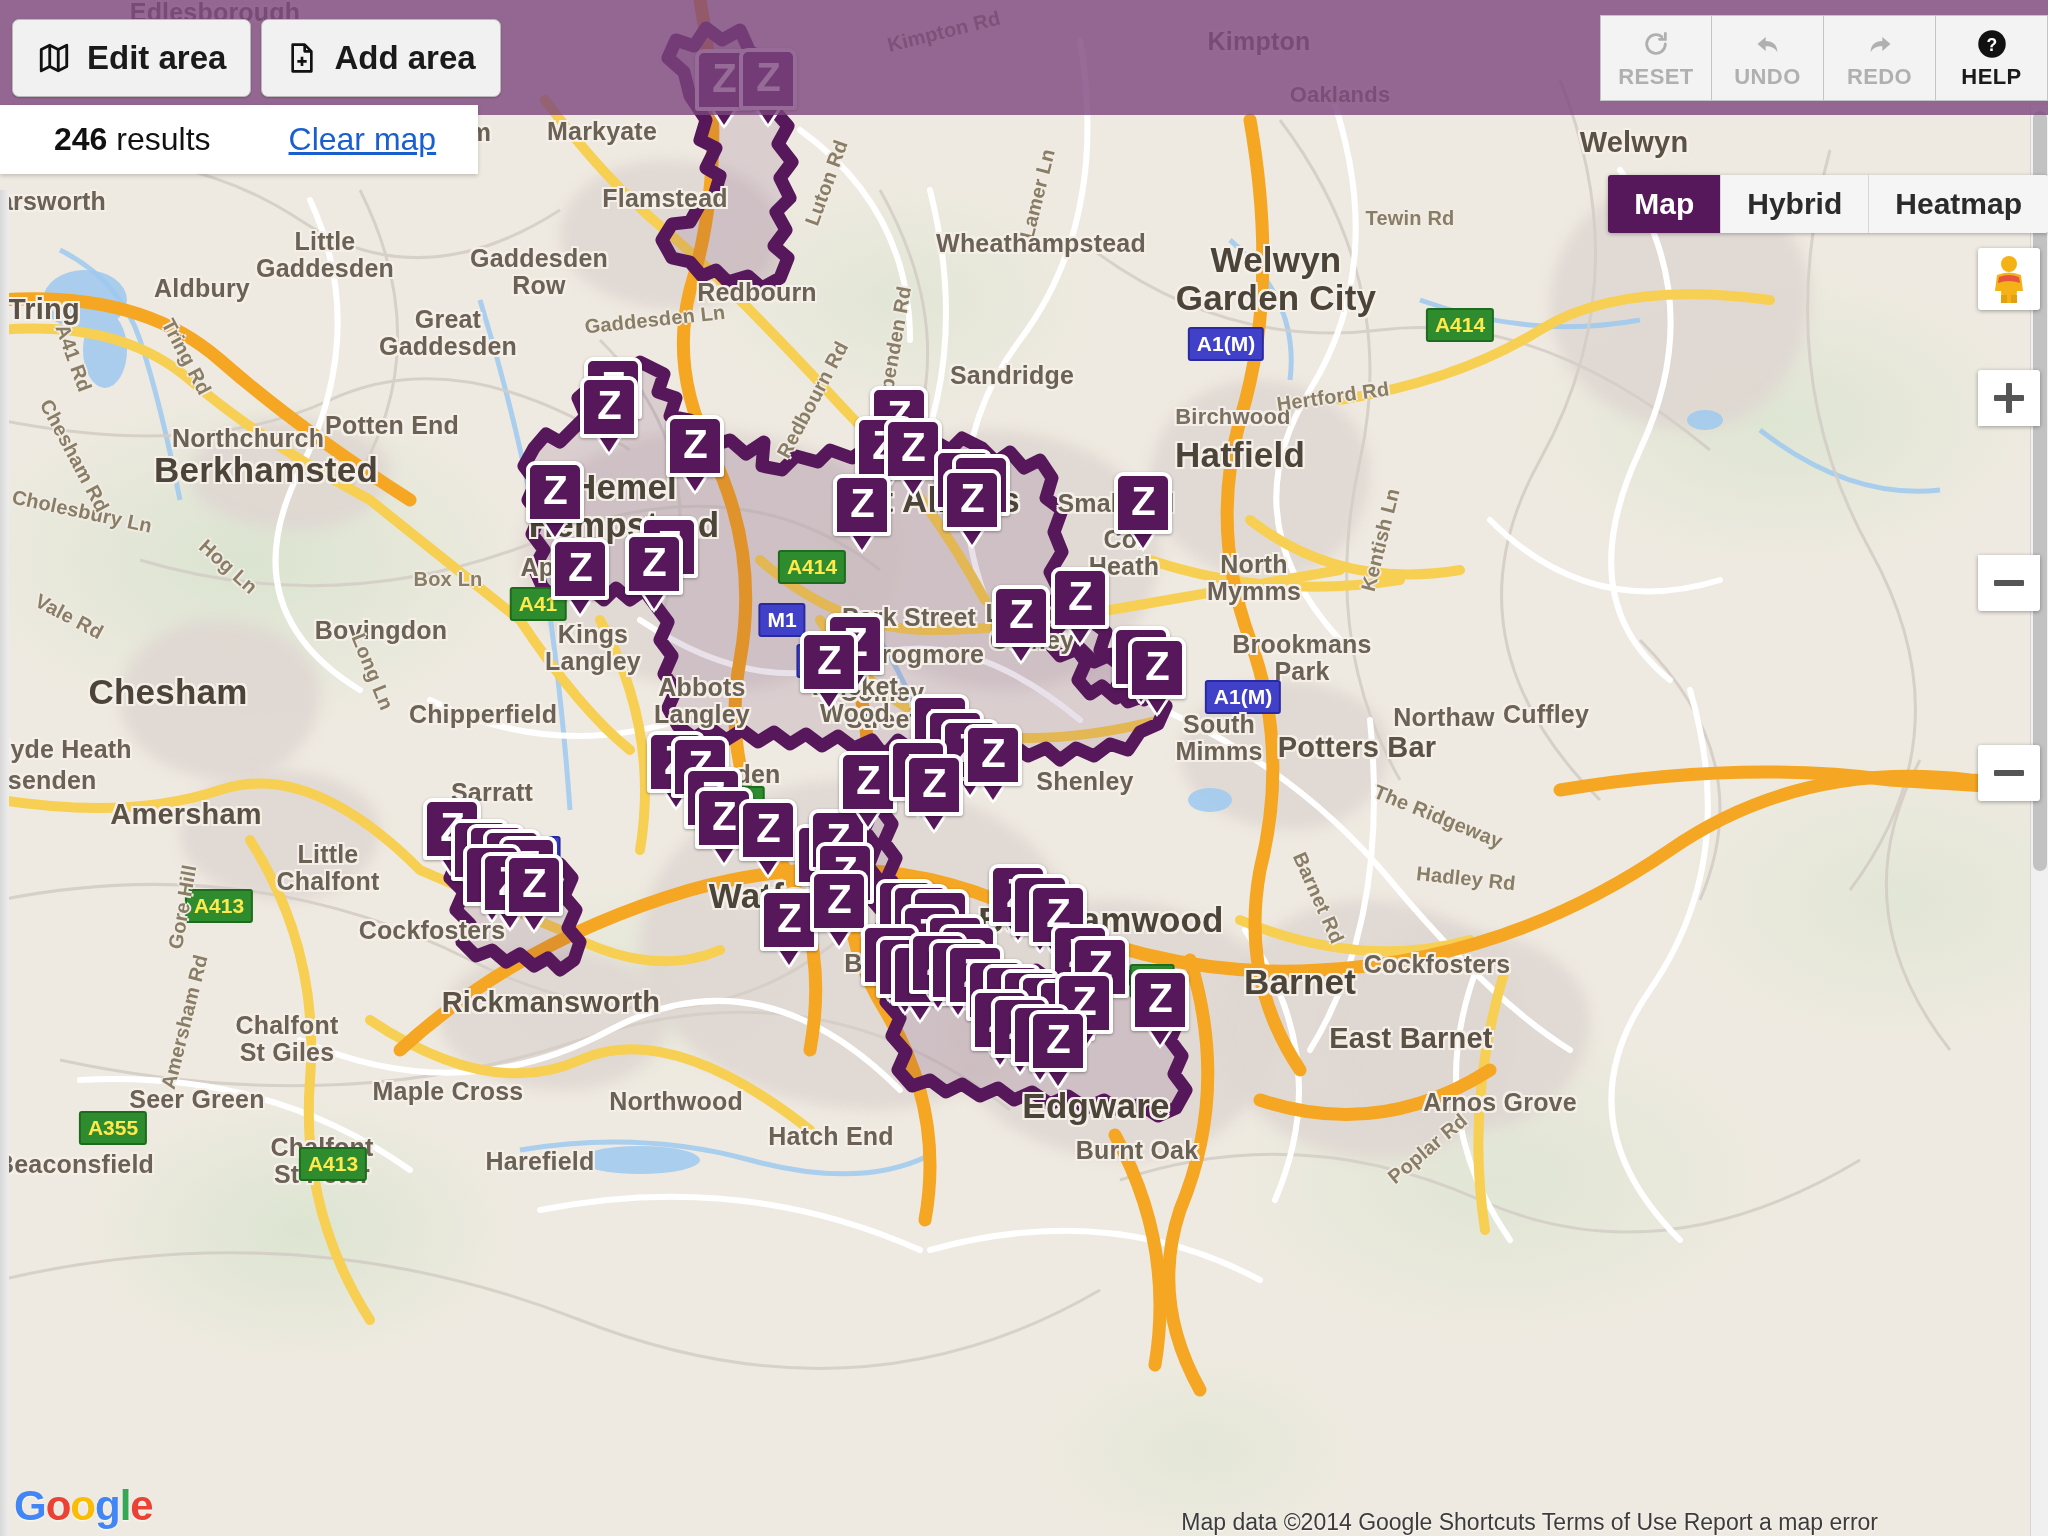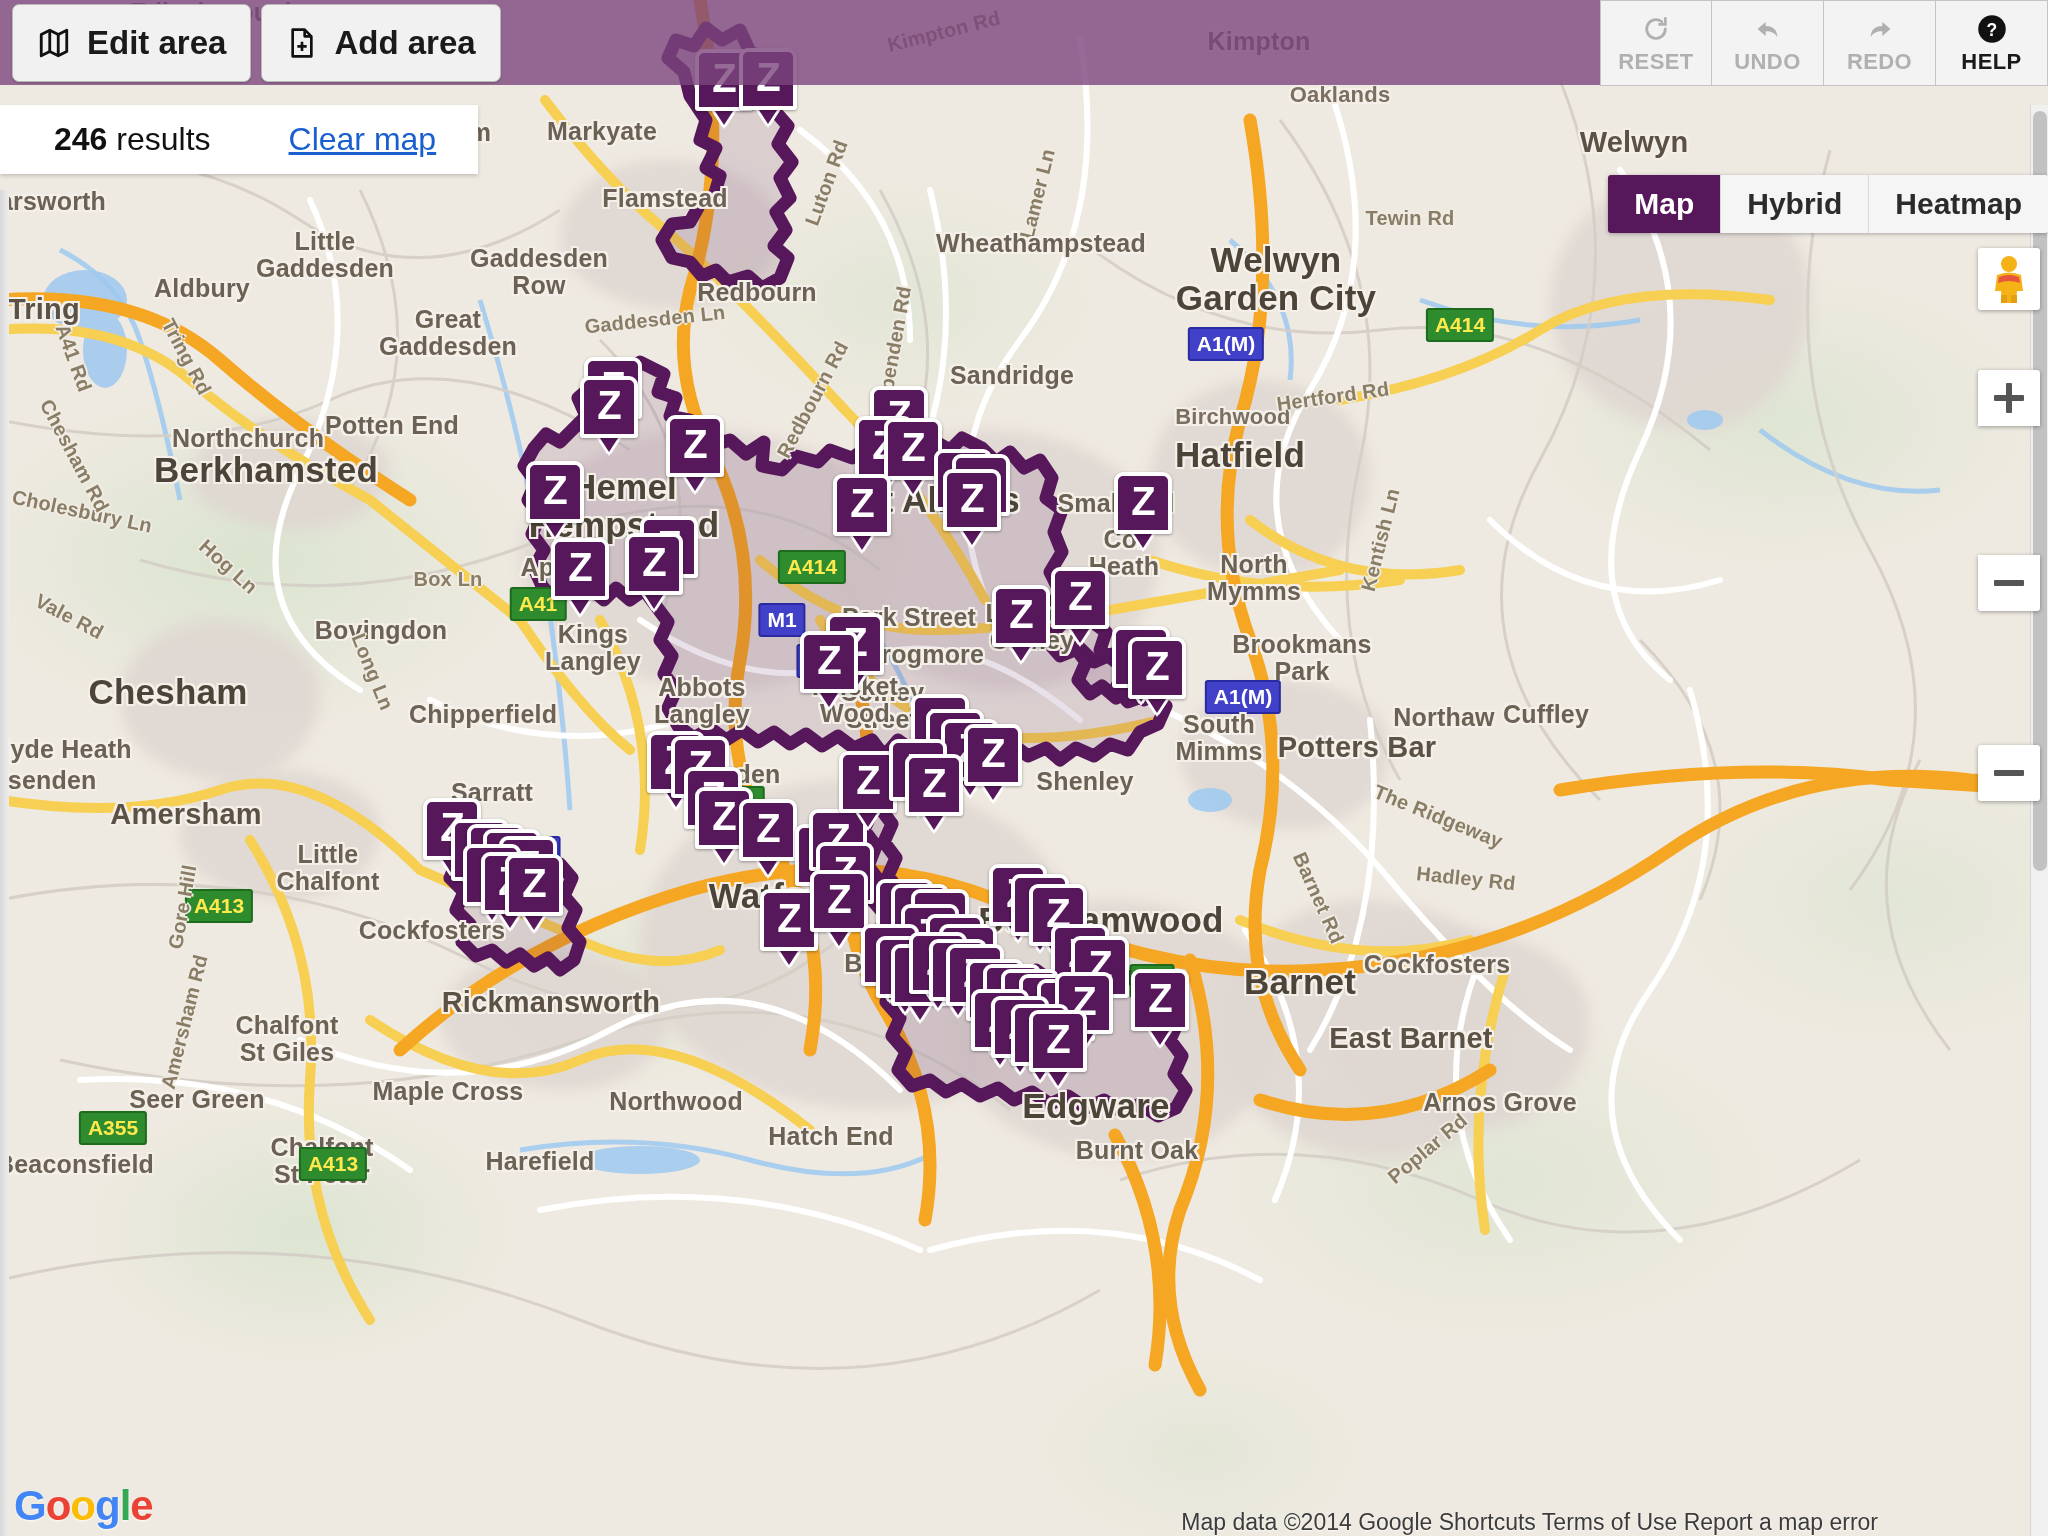--- a/index.html
+++ b/index.html
@@ -87,21 +87,21 @@
   }
   .pin .z {
     position: absolute; left: 0; top: 4px; width: 58px;
     text-align: center; color: #fff; font-weight: 700; font-size: 40px;
     font-family: "Liberation Sans", sans-serif; line-height: 50px;
     letter-spacing: -1px;
   }
 
   
   #toolbar {
-    position: absolute; left: 0; top: 0; width: 2048px; height: 85px;
+    position: absolute; left: 0; top: 0; width: 2048px; height: 115px;
     background: rgba(124, 70, 125, .80);
     display: flex; align-items: center;
     z-index: 40;
   }
   #toolbar-left { display: flex; align-items: center; gap: 10px; padding-left: 12px; }
   #toolbar-right { margin-left: auto; display: flex; align-items: stretch; padding-right: 0; height: 86px; }
 
   .tb-btn {
     background: #f1f1f1;
     border: 1px solid #b9b9b9;

